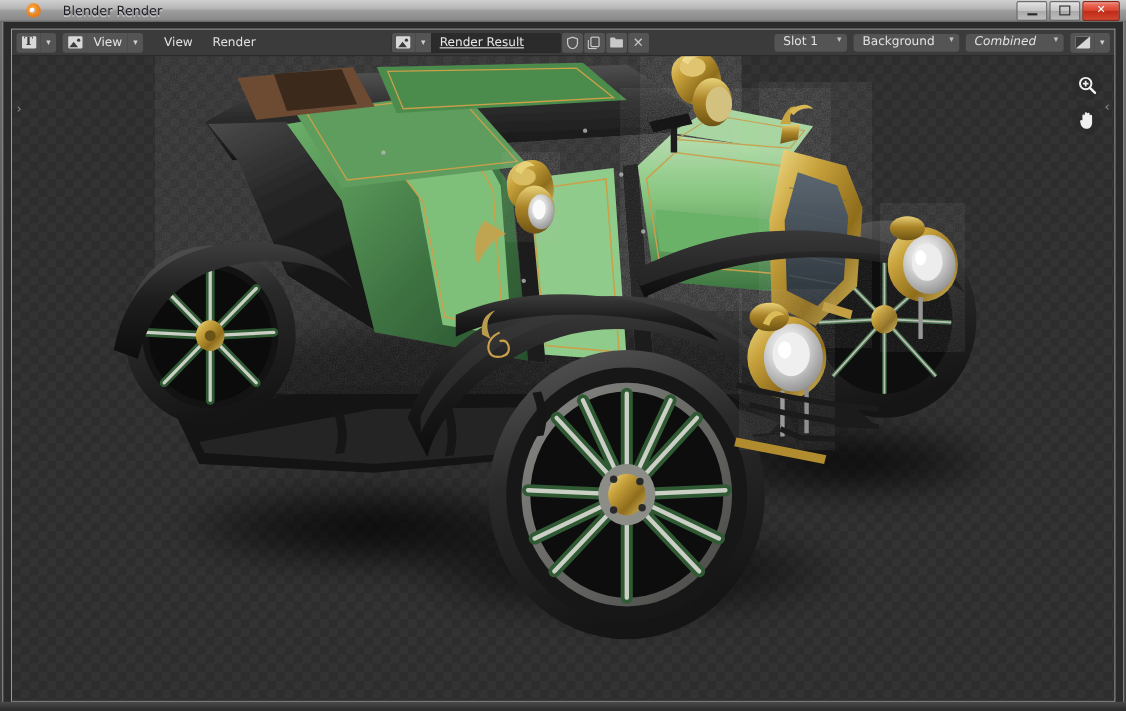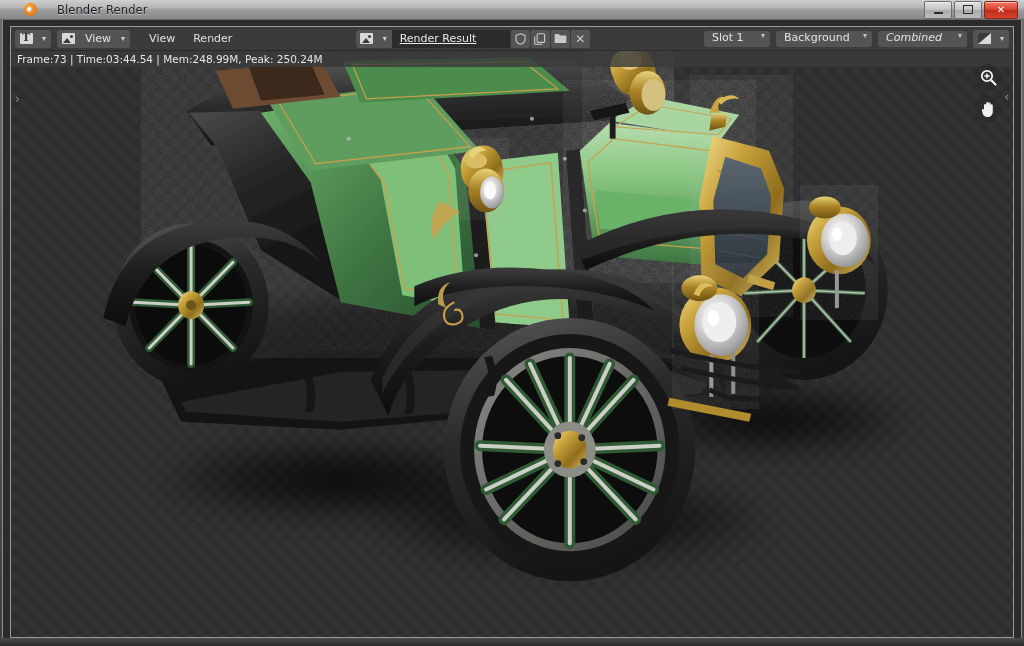--- a/index.html
+++ b/index.html
@@ -648,23 +648,20 @@
         </g>
 
         <g fill="#161616">
           <path d="M300 322 q8 22 2 40 l-8 1 q6 -20 -2 -40 Z"></path>
           <path d="M400 318 q8 26 2 46 l-8 1 q6 -22 -2 -46 Z"></path>
           <path d="M482 306 q8 22 2 40 l-8 1 q6 -20 -2 -40 Z"></path>
         </g>
 
       </svg>
 
-      <div id="stats">
-        <span id="statsText">Frame:73 | Time:03:44.54 | Mem:248.99M, Peak: 250.24M</span>
-      </div>
 
       <div id="leftArrow" class="collapse-arrow">›</div>
       <div id="rightArrow" class="collapse-arrow">‹</div>
 
       <div id="zoomTool" class="tool-round">
         <svg width="17" height="17" viewBox="0 0 17 17">
           <circle cx="7" cy="7" r="5.2" fill="none" stroke="#f0f0f0" stroke-width="1.8"></circle>
           <line x1="10.8" y1="10.8" x2="15.5" y2="15.5" stroke="#f0f0f0" stroke-width="2.2" stroke-linecap="round"></line>
           <line x1="4.4" y1="7" x2="9.6" y2="7" stroke="#f0f0f0" stroke-width="1.6"></line>
           <line x1="7" y1="4.4" x2="7" y2="9.6" stroke="#f0f0f0" stroke-width="1.6"></line>

